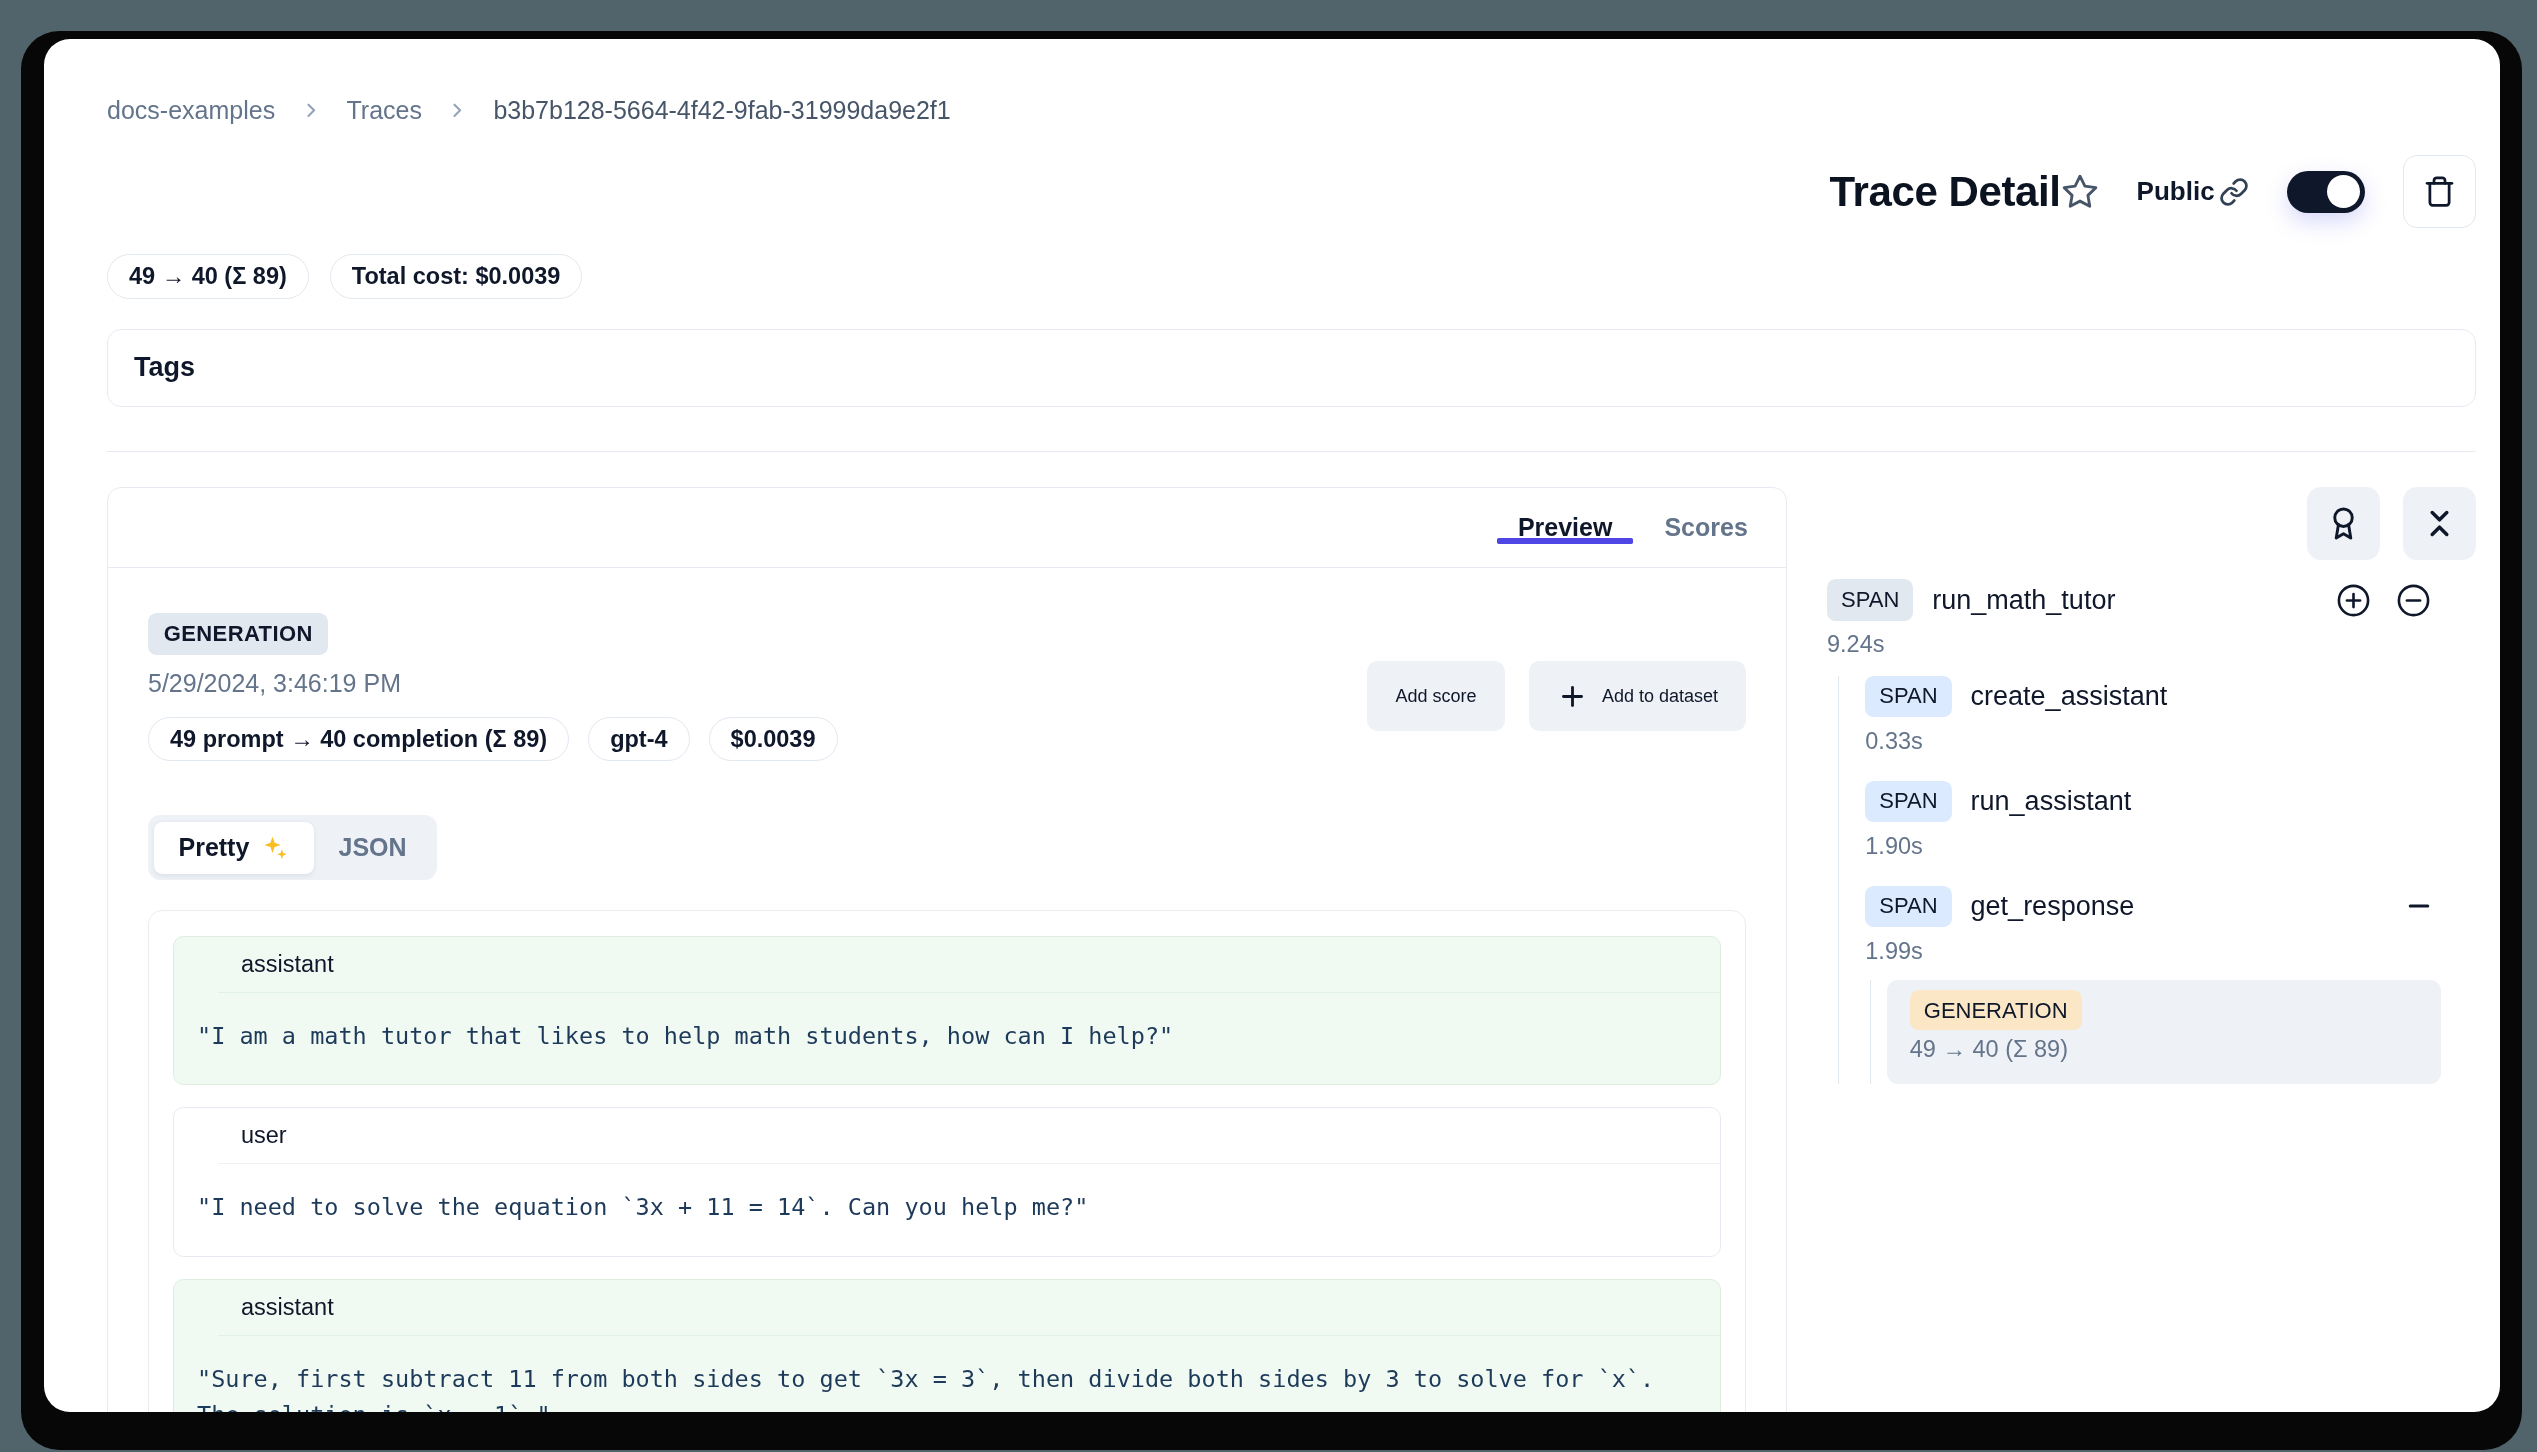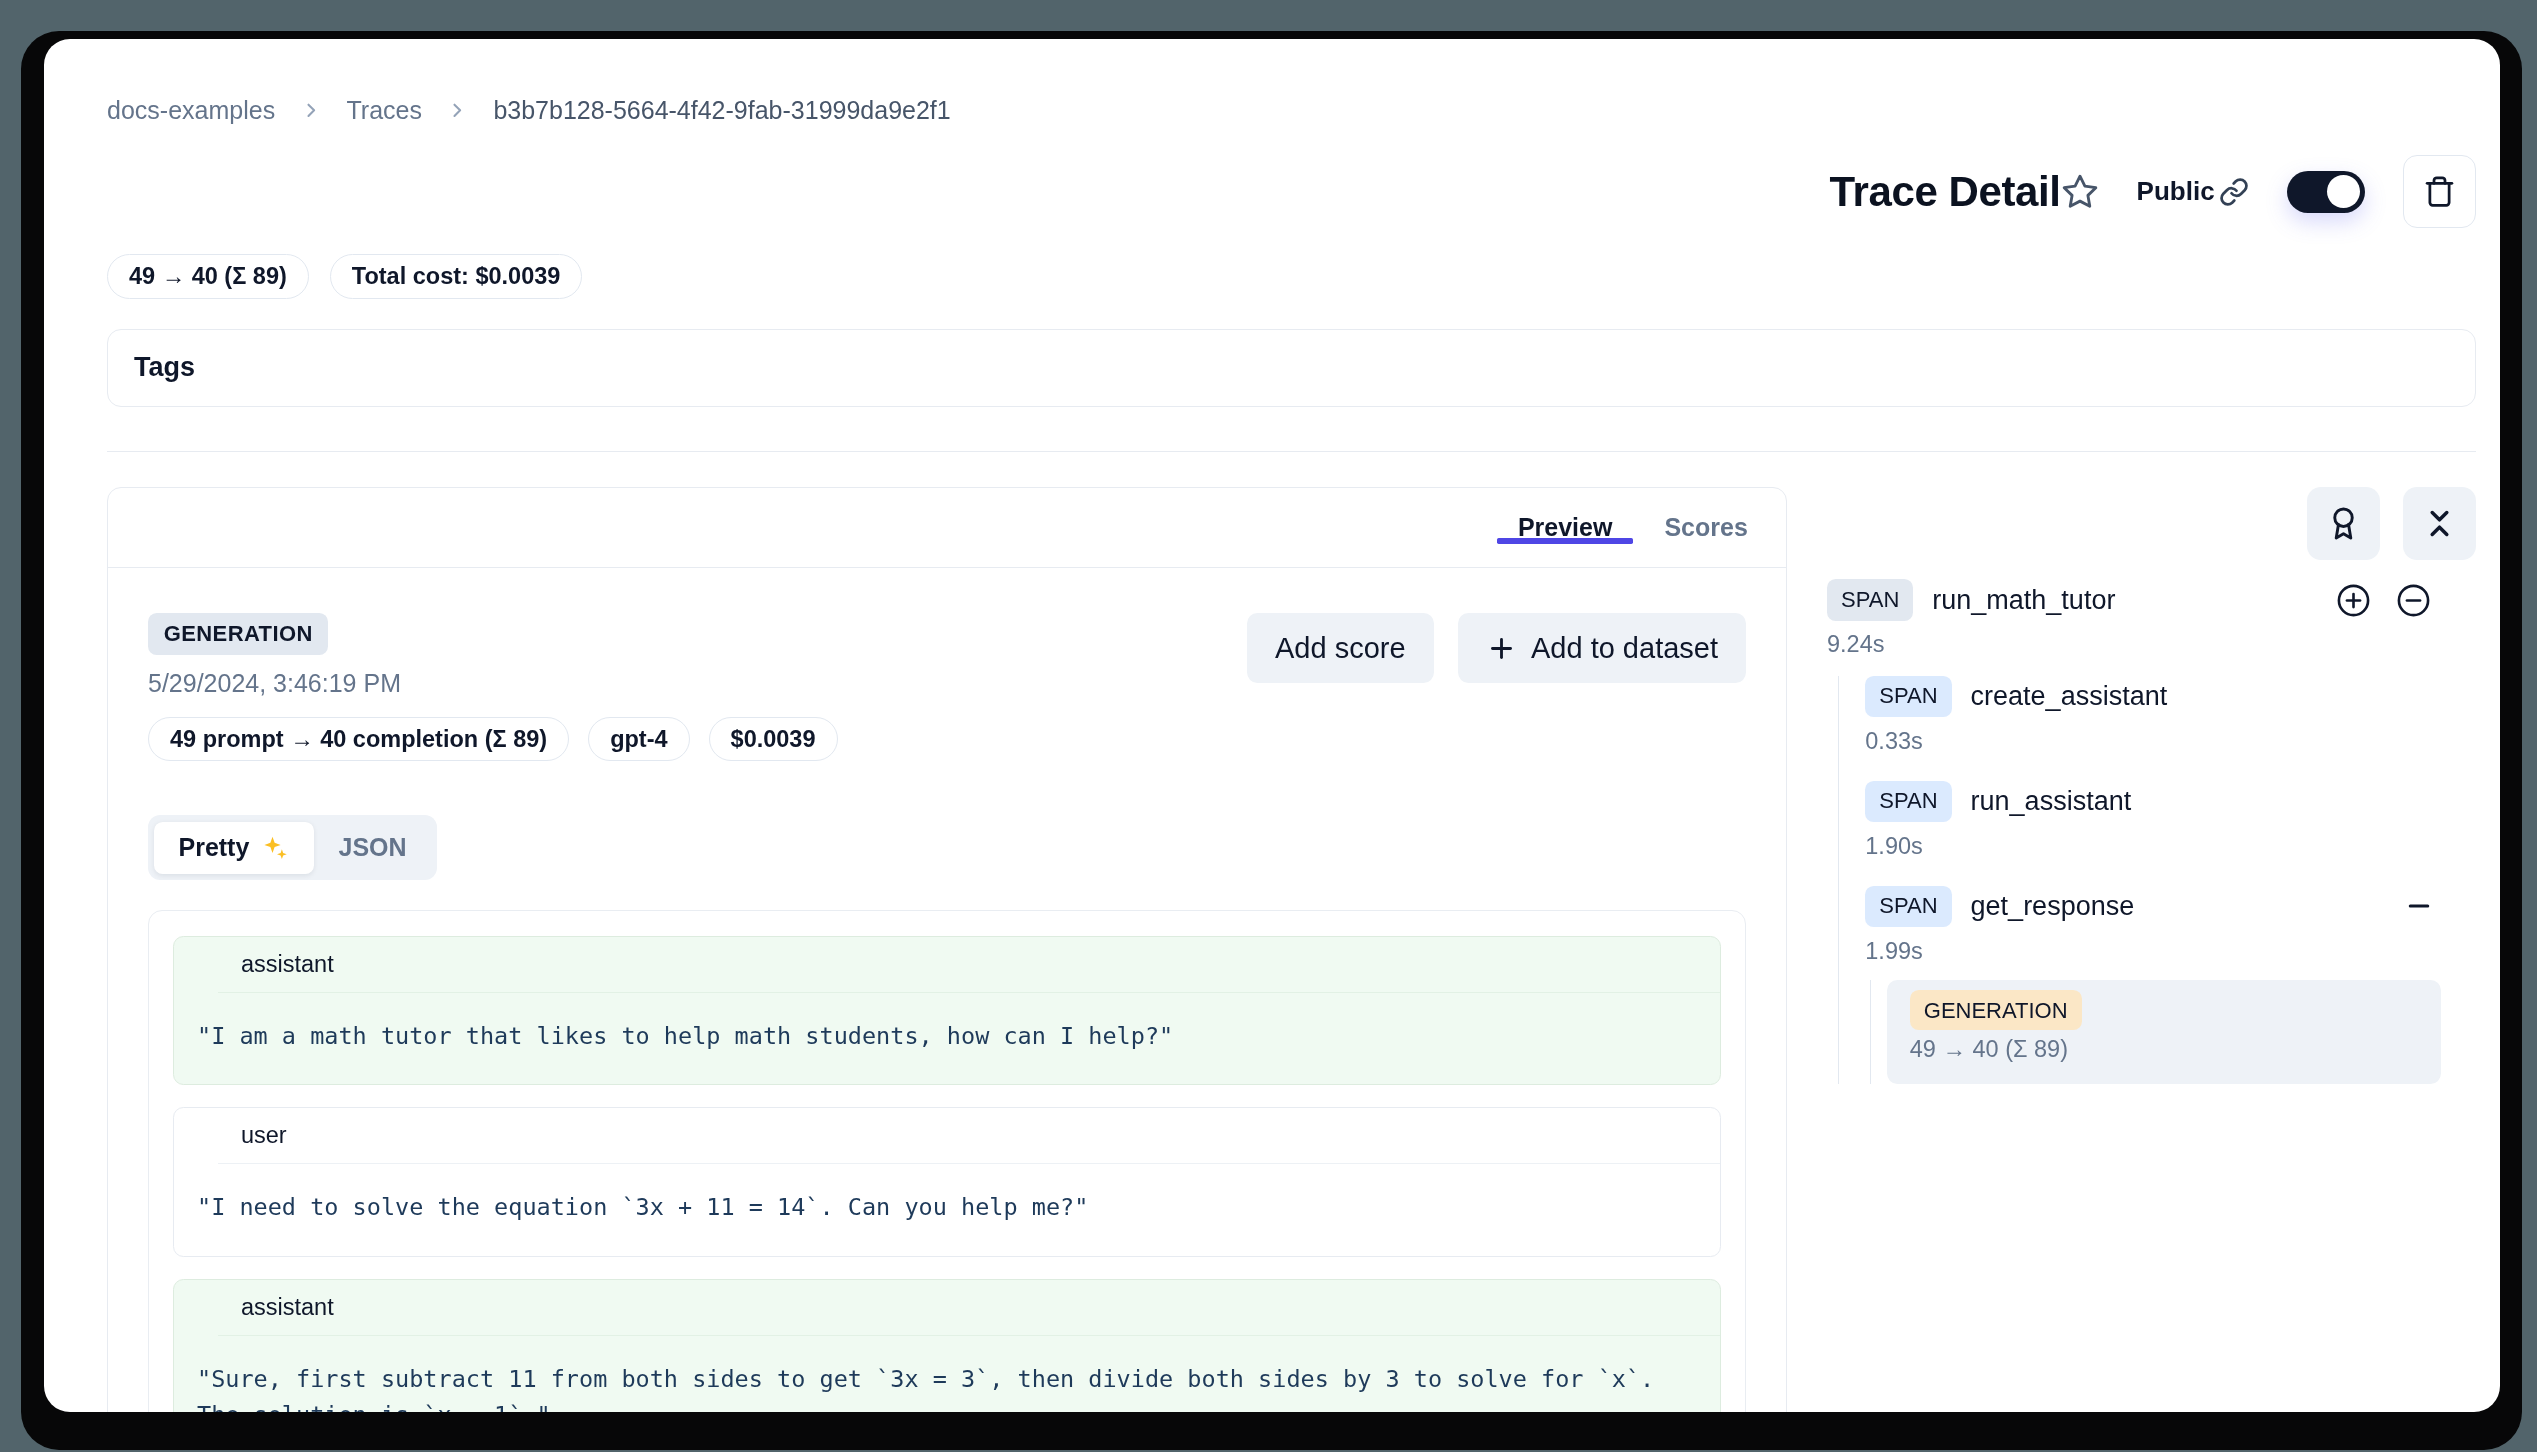--- a/index.html
+++ b/index.html
@@ -57,21 +57,21 @@
   .tab.active { color:#0f172a; }
   .tab.active::after { content:""; position:absolute; left:5.2px; right:5.2px; bottom:-1.7px; height:6.1px; background:#4f46e5; border-radius:1.7px; }
 
   .obs-body { padding:45px 40px 47px 40px; }
   .obs-top { display:flex; justify-content:space-between; align-items:flex-start; }
   .type-badge { display:inline-block; background:#e2e8f0; color:#0f172a; font-size:22px; font-weight:700; letter-spacing:0.4px; padding:7.8px 15.7px; border-radius:8.7px; }
   .timestamp { margin-top:14px; font-size:25px; color:#64748b; }
   .meta-pills { display:flex; gap:19px; margin-top:19px; }
 
   .actions { display:flex; gap:24.4px; }
-  .action-btn { display:flex; align-items:center; gap:14px; background:#eef2f7; border:none; border-radius:10.4px; height:70px; padding:0 28px; font-size:29px; font-weight:500; color:#0f172a; font-family:"Liberation Sans",sans-serif; cursor:pointer; white-space:nowrap; }
+  .action-btn { display:flex; align-items:center; gap:14px; background:#eef2f7; border:none; border-radius:10.4px; height:70px; padding:0 28px; font-size:18px; font-weight:500; color:#0f172a; font-family:"Liberation Sans",sans-serif; cursor:pointer; white-space:nowrap;margin-top:48px; }
 
   .seg-control { display:inline-flex; background:#eef2f7; border-radius:12.2px; padding:6.1px; margin-top:54px; align-items:center; }
   .seg-option { display:flex; align-items:center; gap:10.4px; font-size:25px; font-weight:600; padding:11.3px 24.4px; border-radius:8.7px; color:#64748b; cursor:pointer; }
   .seg-option.active { background:#ffffff; color:#0f172a; box-shadow:0 1.7px 5.2px rgba(15,23,42,.08); }
 
   .io-box { margin-top:30px; border:1.7px solid #e9edf2; border-radius:14px; padding:24.4px; display:flex; flex-direction:column; gap:22.6px; }
   .msg { border-radius:10.4px; border:1.7px solid; overflow:hidden; }
   .msg .msg-role { font-size:23.5px; font-weight:500; color:#0f172a; padding:14px 22.6px; border-bottom:1.7px solid;margin-left:44px; }
   .msg .msg-text { font-family:"DejaVu Sans Mono", monospace; font-size:23.5px; color:#1e3a5a; padding:26px 22.6px 30px 22.6px; line-height:1.5; }
   .msg.assistant { background:#f0faf2; border-color:#ddecdf; }

